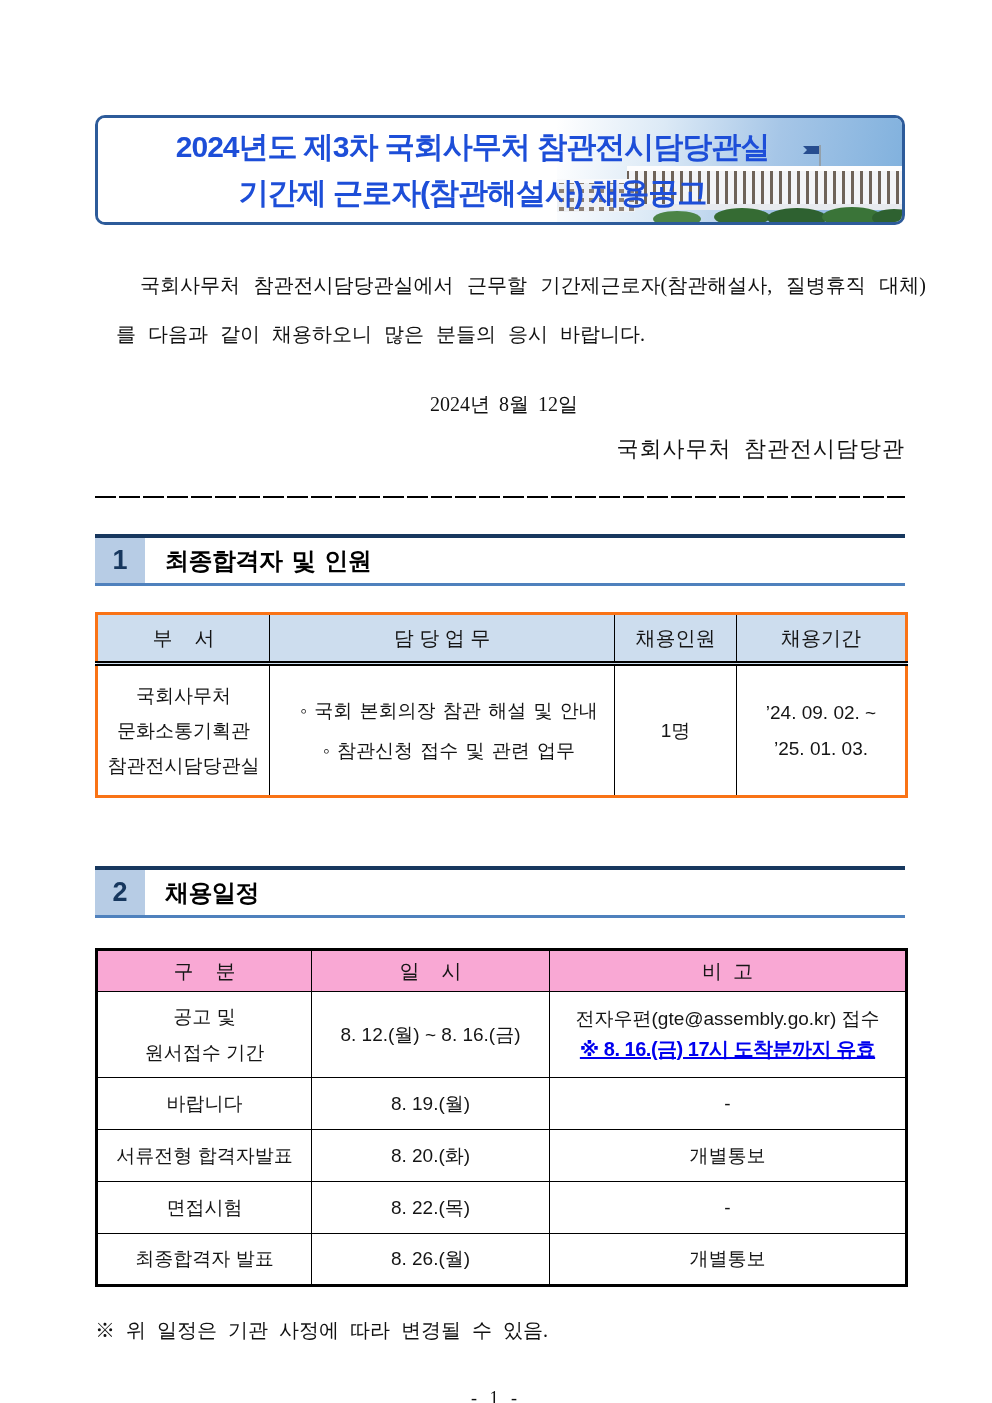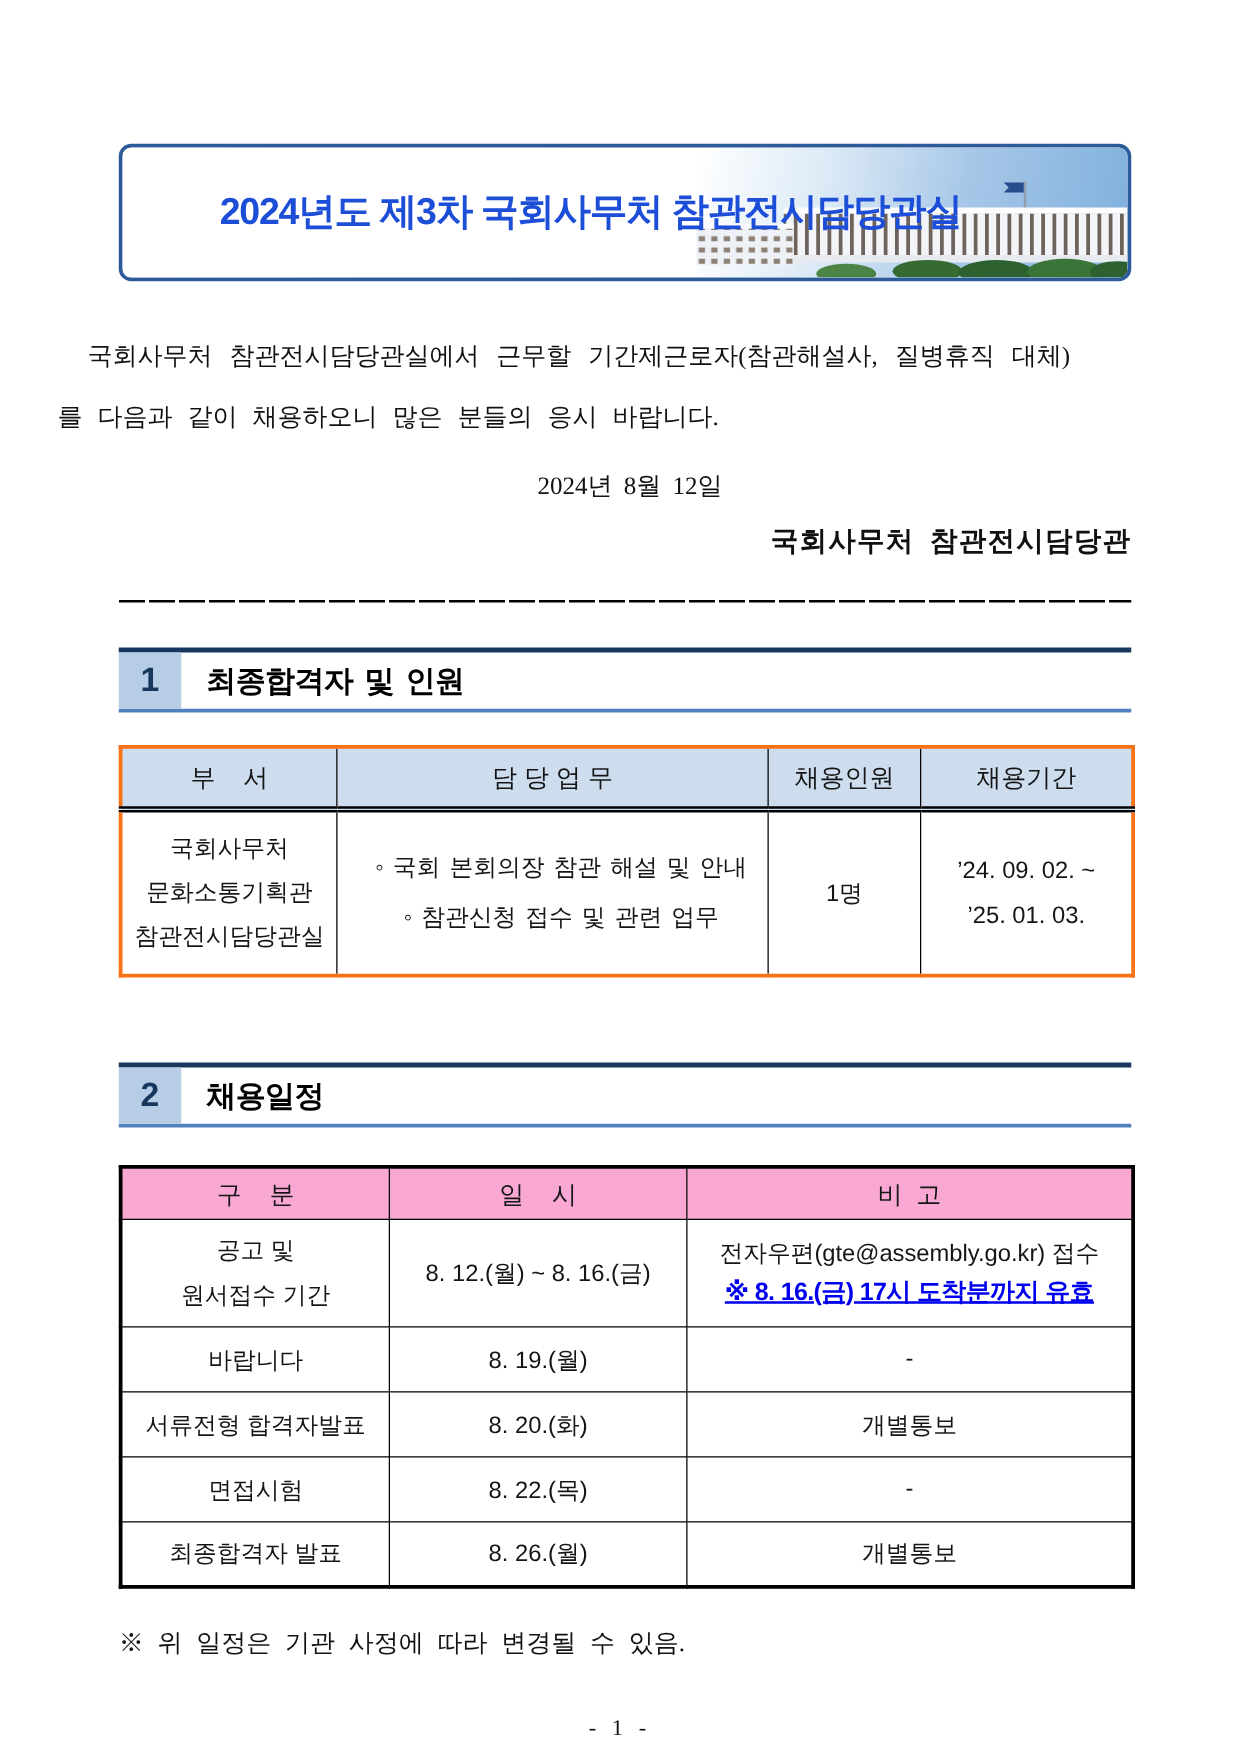--- a/index.html
+++ b/index.html
@@ -51,42 +51,42 @@
     font-size: 30px;
     line-height: 1.55;
     letter-spacing: -1px;
     color: #1d4ed8;
     text-align: center;
     white-space: nowrap;
   }
 
   
   .intro-para {
-    margin: 36px 95px 0 46px;
+    margin: 36px 95px 0 116px;
     width: 810px;
     font-size: 20px;
     line-height: 2.45;
     text-align: justify;
     text-indent: 1.2em;
     word-spacing: 7px;
     word-break: keep-all;
   }
   .intro-date {
-    margin-top: 16px;
+    margin-top: 32px;
     text-align: center;
     font-size: 20px;
     word-spacing: 4px;
     padding-left: 16px;
   }
   .intro-signature {
     margin: 16px 95px 0 95px;
     width: 810px;
     text-align: right;
     font-size: 22px;
-    font-weight: bold;
+    font-weight: normal;
     letter-spacing: 1px;
     word-spacing: 6px;
   }
   .divider {
     margin: 32px 95px 0 95px;
     width: 810px;
     height: 2px;
     background: repeating-linear-gradient(to right, #000 0 21px, transparent 21px 24px);
   }
 
@@ -234,20 +234,21 @@
         <ellipse cx="120" cy="77" rx="24" ry="8" fill="#4c8446"></ellipse>
         <ellipse cx="185" cy="75" rx="28" ry="9" fill="#356b33"></ellipse>
         <ellipse cx="240" cy="76" rx="30" ry="10" fill="#2e6130"></ellipse>
         <ellipse cx="295" cy="75" rx="30" ry="10" fill="#3a7438"></ellipse>
         <ellipse cx="337" cy="76" rx="22" ry="9" fill="#2e6130"></ellipse>
       </svg>
     </div>
     <div class="banner-fade"></div>
     <div class="banner-title">
       <span>2024년도 제3차 국회사무처 참관전시담당관실</span>
+      <span>기간제 근로자(참관해설사) 채용공고</span>
     </div>
   </div>
 
   <p class="intro-para">국회사무처 참관전시담당관실에서 근무할 기간제근로자(참관해설사, 질병휴직 대체)를 다음과 같이 채용하오니 많은 분들의 응시 바랍니다.</p>
   <div class="intro-date">2024년 8월 12일</div>
   <div class="intro-signature">국회사무처 참관전시담당관</div>
   <div class="divider"></div>
 
   <div class="section-header">
     <div class="section-number">1</div>

